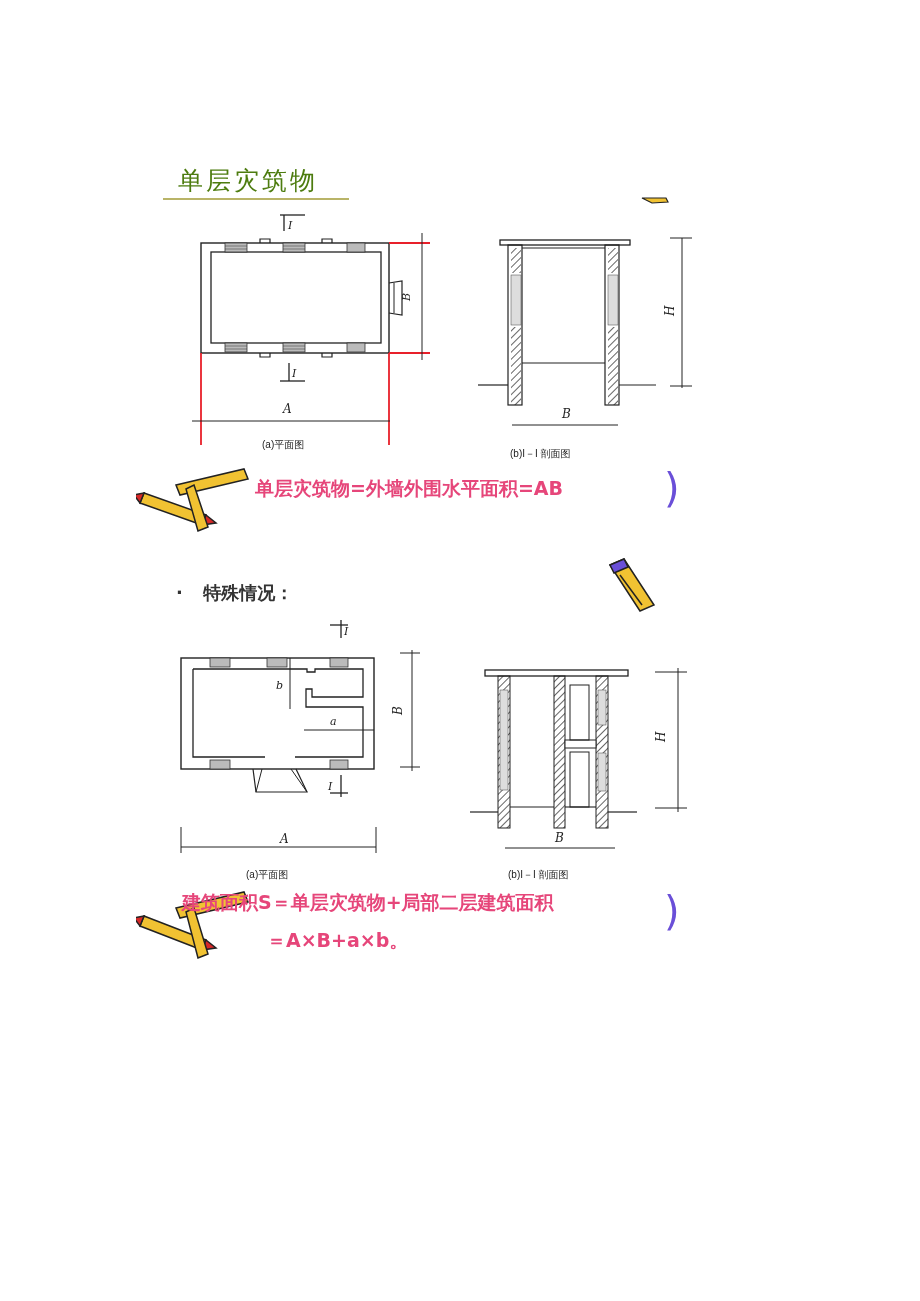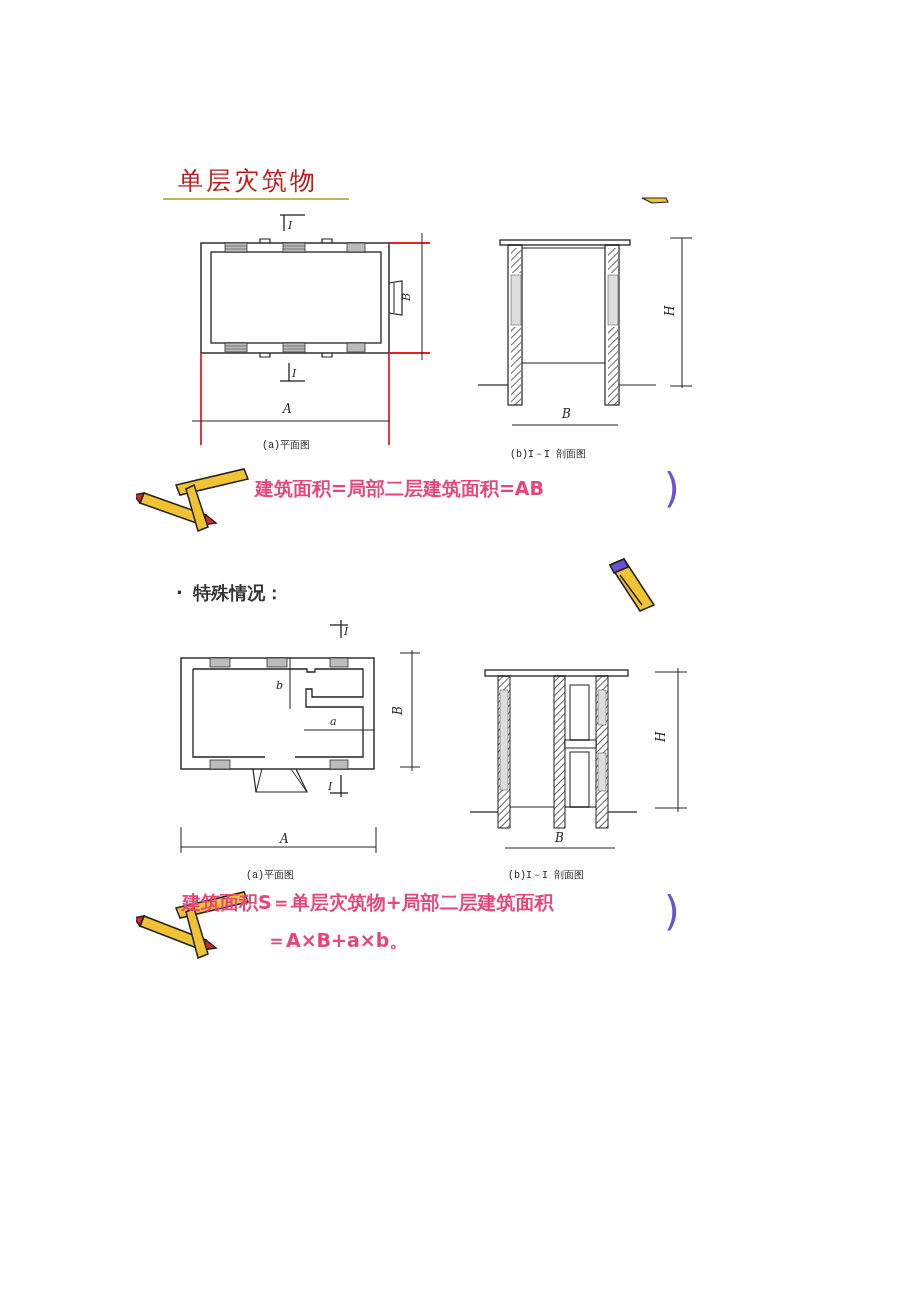--- a/index.html
+++ b/index.html
@@ -1,22 +1,22 @@
 <!DOCTYPE html>
 <html><head>
 <meta charset="utf-8">
 <style>
   html, body { margin: 0; padding: 0; background: #ffffff; }
   body { width: 920px; height: 1301px; position: relative; overflow: hidden;
          font-family: "DejaVu Sans", sans-serif; color: #111; }
   .abs { position: absolute; }
   .title { left: 178px; top: 164px; font-family: "DejaVu Serif", serif; font-size: 25px;
-           letter-spacing: 3px; color: #b91c1c; }
+           letter-spacing: 3px; color: #4d7c0f; }
   .title-rule { left: 163px; top: 198px; width: 186px; height: 2px; background: #b9b468; }
-  .caption { font-size: 10px; color: #222; font-family: Liberation Mono, monospace; }
+  .caption { font-size: 10px; color: #222; font-family: Liberation Sans, sans-serif; }
   .formula { font-family: "DejaVu Sans", sans-serif; font-weight: bold; color: #e6467a; font-size: 19px; white-space: nowrap; }
   .bullet-heading { left: 176px; top: 581px; font-size: 18px; font-weight: bold; color: #333; }
   .bracket { font-size: 40px; color: #6a4fd8; font-family: "DejaVu Sans", sans-serif; }
   svg text { font-family: "DejaVu Serif", serif; font-style: italic; }
 </style>
 </head>
 <body>
 
 <div class="abs title">单层灾筑物</div>
 <div class="abs title-rule"></div>
@@ -113,26 +113,26 @@
 
 <svg class="abs" style="left:136px;top:465px" width="120" height="70">
   <g stroke="#222" stroke-width="1.5">
     <path d="M40 20 L108 4 L112 14 L44 30 Z" fill="#f1c232"></path>
     <path d="M8 28 L70 50 L66 60 L4 38 Z" fill="#f1c232"></path>
     <path d="M4 38 L8 28 L-2 30 Z" fill="#d62828"></path>
     <path d="M70 50 L80 58 L66 60 Z" fill="#d62828"></path>
     <path d="M58 20 L72 62 L62 66 L50 24 Z" fill="#f1c232"></path>
   </g>
 </svg>
-<div class="abs formula" style="left:255px;top:476px">建筑面积=局部二层建筑面积=AB</div>
+<div class="abs formula" style="left:255px;top:476px">单层灾筑物=外墙外围水平面积=AB</div>
 <div class="abs bracket" style="left:664px;top:465px">)</div>
 
 <div class="abs bullet-heading">
   <span>·</span>
-  <span style="margin-left:4px">特殊情况：</span>
+  <span style="margin-left:14px">特殊情况：</span>
 </div>
 
 <svg class="abs" style="left:604px;top:555px" width="60" height="60">
   <g stroke="#222" stroke-width="1.5">
     <path d="M6 10 L20 4 L50 50 L36 56 Z" fill="#f1c232"></path>
     <path d="M6 10 L20 4 L24 12 L10 18 Z" fill="#6a4fd8"></path>
     <path d="M16 20 L38 50" fill="none"></path>
   </g>
 </svg>
 

